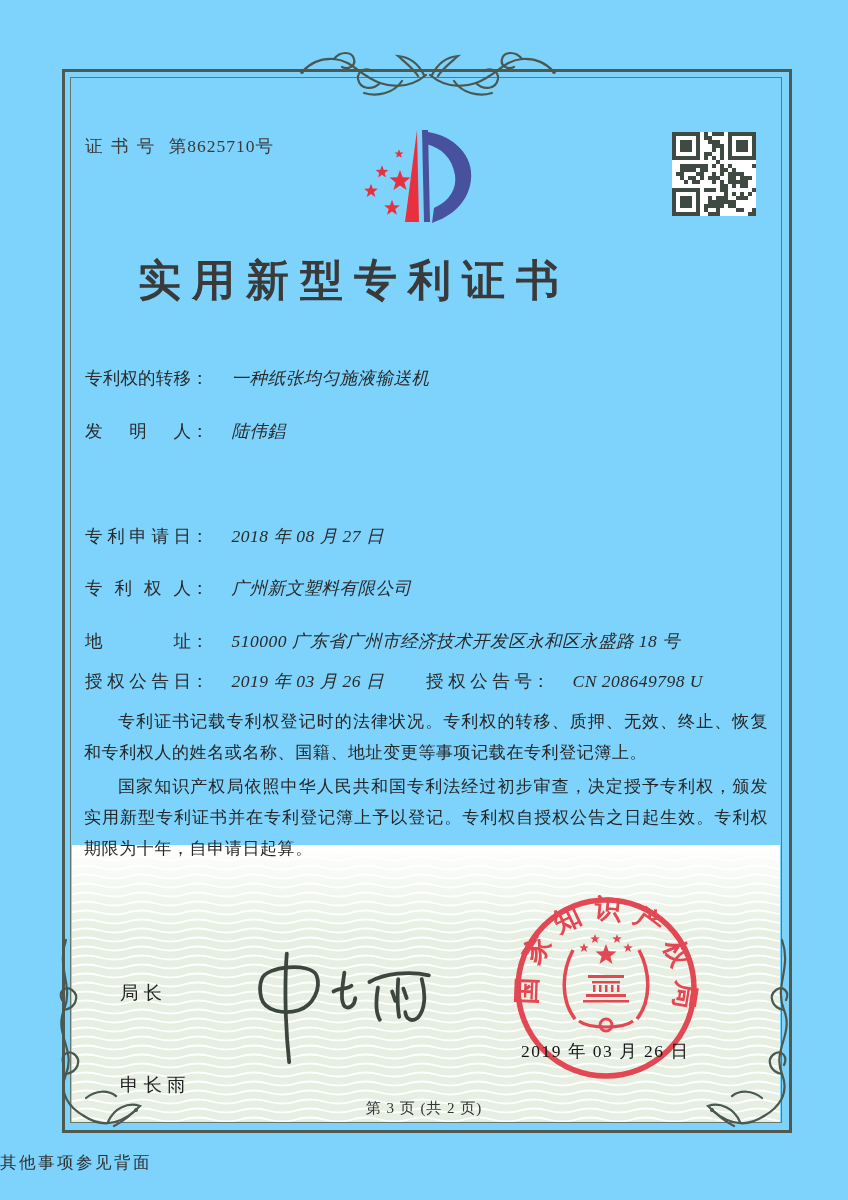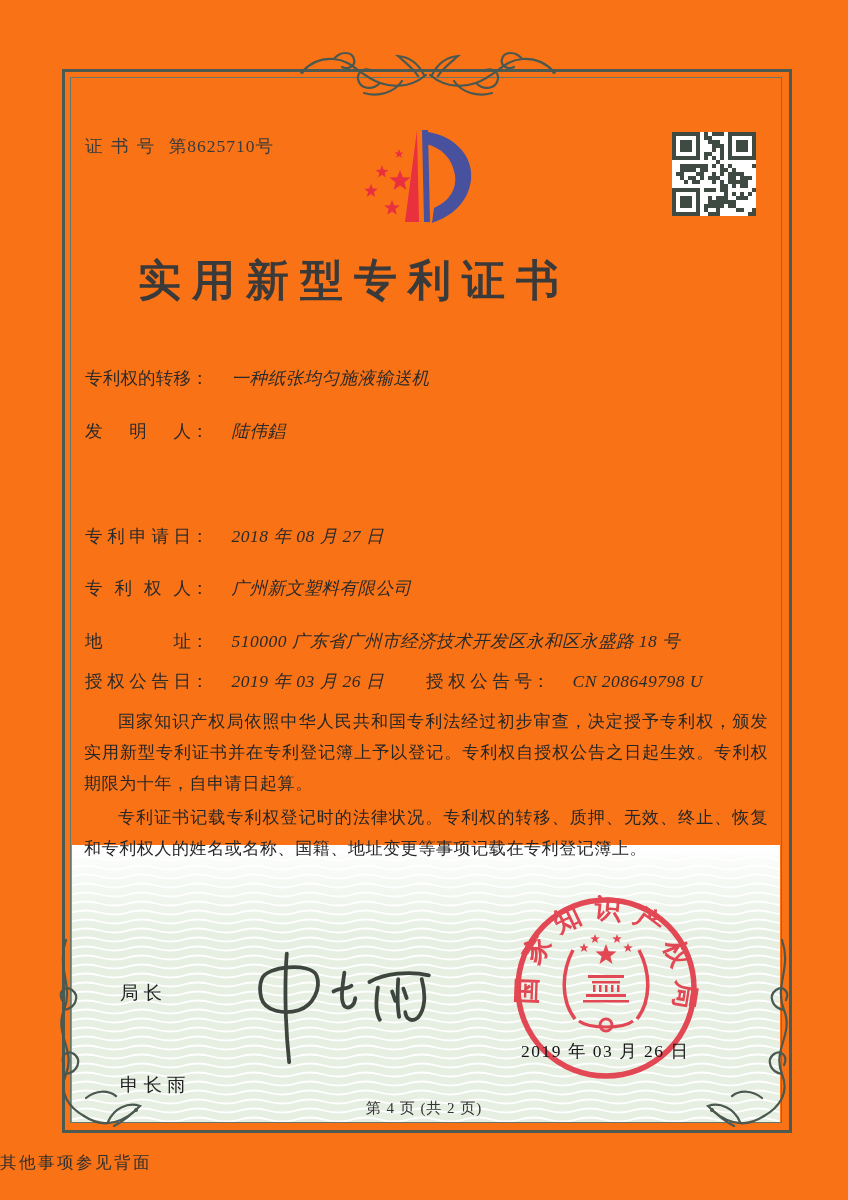--- a/index.html
+++ b/index.html
@@ -1,16 +1,16 @@
 <!DOCTYPE html>
 <html><head>
 <meta charset="utf-8">
 <style>
   html,body{margin:0;padding:0;background:#ffffff;}
-  .page{position:relative;width:848px;height:1200px;background:#f97316;overflow:hidden;
+  .page{position:relative;width:848px;height:1200px;background:#7dd3fc;overflow:hidden;
         font-family:"Liberation Serif","DejaVu Serif",serif;color:#2a2a2a;}
   .abs{position:absolute;}
 
   
   .frame-outer{left:62px;top:69px;width:724px;height:1058px;border:3px solid #4c5a51;}
   .frame-inner{left:70px;top:77px;width:710px;height:1044px;border:1px solid #66766b;}
 
   
   .band-fade{left:72px;top:845px;width:708px;height:90px;
              background:linear-gradient(#ffffff,rgba(255,255,255,0));}
@@ -270,22 +270,22 @@
   <div class="abs field-row" style="top:669px">
     <span>
       <span class="flabel">授权公告日</span><span>：</span><span class="fvalue">2019 年 03 月 26 日</span>
     </span>
     <span class="grant-right">
       <span class="flabel">授权公告号</span><span>：</span><span class="fvalue">CN 208649798 U</span>
     </span>
   </div>
 
   <div class="abs body-text">
+    <p>专利证书记载专利权登记时的法律状况。专利权的转移、质押、无效、终止、恢复和专利权人的姓名或名称、国籍、地址变更等事项记载在专利登记簿上。</p>
     <p>国家知识产权局依照中华人民共和国专利法经过初步审查，决定授予专利权，颁发实用新型专利证书并在专利登记簿上予以登记。专利权自授权公告之日起生效。专利权期限为十年，自申请日起算。</p>
-    <p>专利证书记载专利权登记时的法律状况。专利权的转移、质押、无效、终止、恢复和专利权人的姓名或名称、国籍、地址变更等事项记载在专利登记簿上。</p>
   </div>
 
   <div class="abs signer" style="top:980px">局长</div>
   <div class="abs signer" style="top:1072px">申长雨</div>
 
   <svg class="abs" style="left:240px;top:948px;" width="205" height="118" viewBox="0 0 430 250" fill="none" stroke="#3c463f" stroke-width="8" stroke-linecap="round" stroke-linejoin="round">
     <path d="M97,12 C93,60 92,150 102,242"></path>
     <path d="M44,66 C52,38 148,30 160,58 C170,84 154,122 122,132 C92,141 50,134 43,106 C39,90 40,76 44,66"></path>
     <path d="M196,92 C208,84 224,88 234,80"></path>
     <path d="M219,52 C214,86 210,114 220,124 C230,131 241,120 242,106"></path>
@@ -321,17 +321,17 @@
       <rect x="104" y="90" width="2.5" height="7"></rect>
       <rect x="73" y="99" width="40" height="3"></rect>
       <rect x="70" y="105" width="46" height="2.5"></rect>
       <circle cx="93" cy="130" r="6" fill="none" stroke="#e23c49" stroke-width="3"></circle>
       <path d="M66,126 C76,134 110,134 120,126" fill="none" stroke="#e23c49" stroke-width="3"></path>
     </g>
   </svg>
 
   <div class="abs seal-date">2019 年 03 月 26 日</div>
 
-  <div class="abs page-info">第 4 页 (共 2 页)</div>
+  <div class="abs page-info">第 3 页 (共 2 页)</div>
 
   <div class="abs footer-note">其他事项参见背面</div>
 
 </div>
 
 </body></html>

